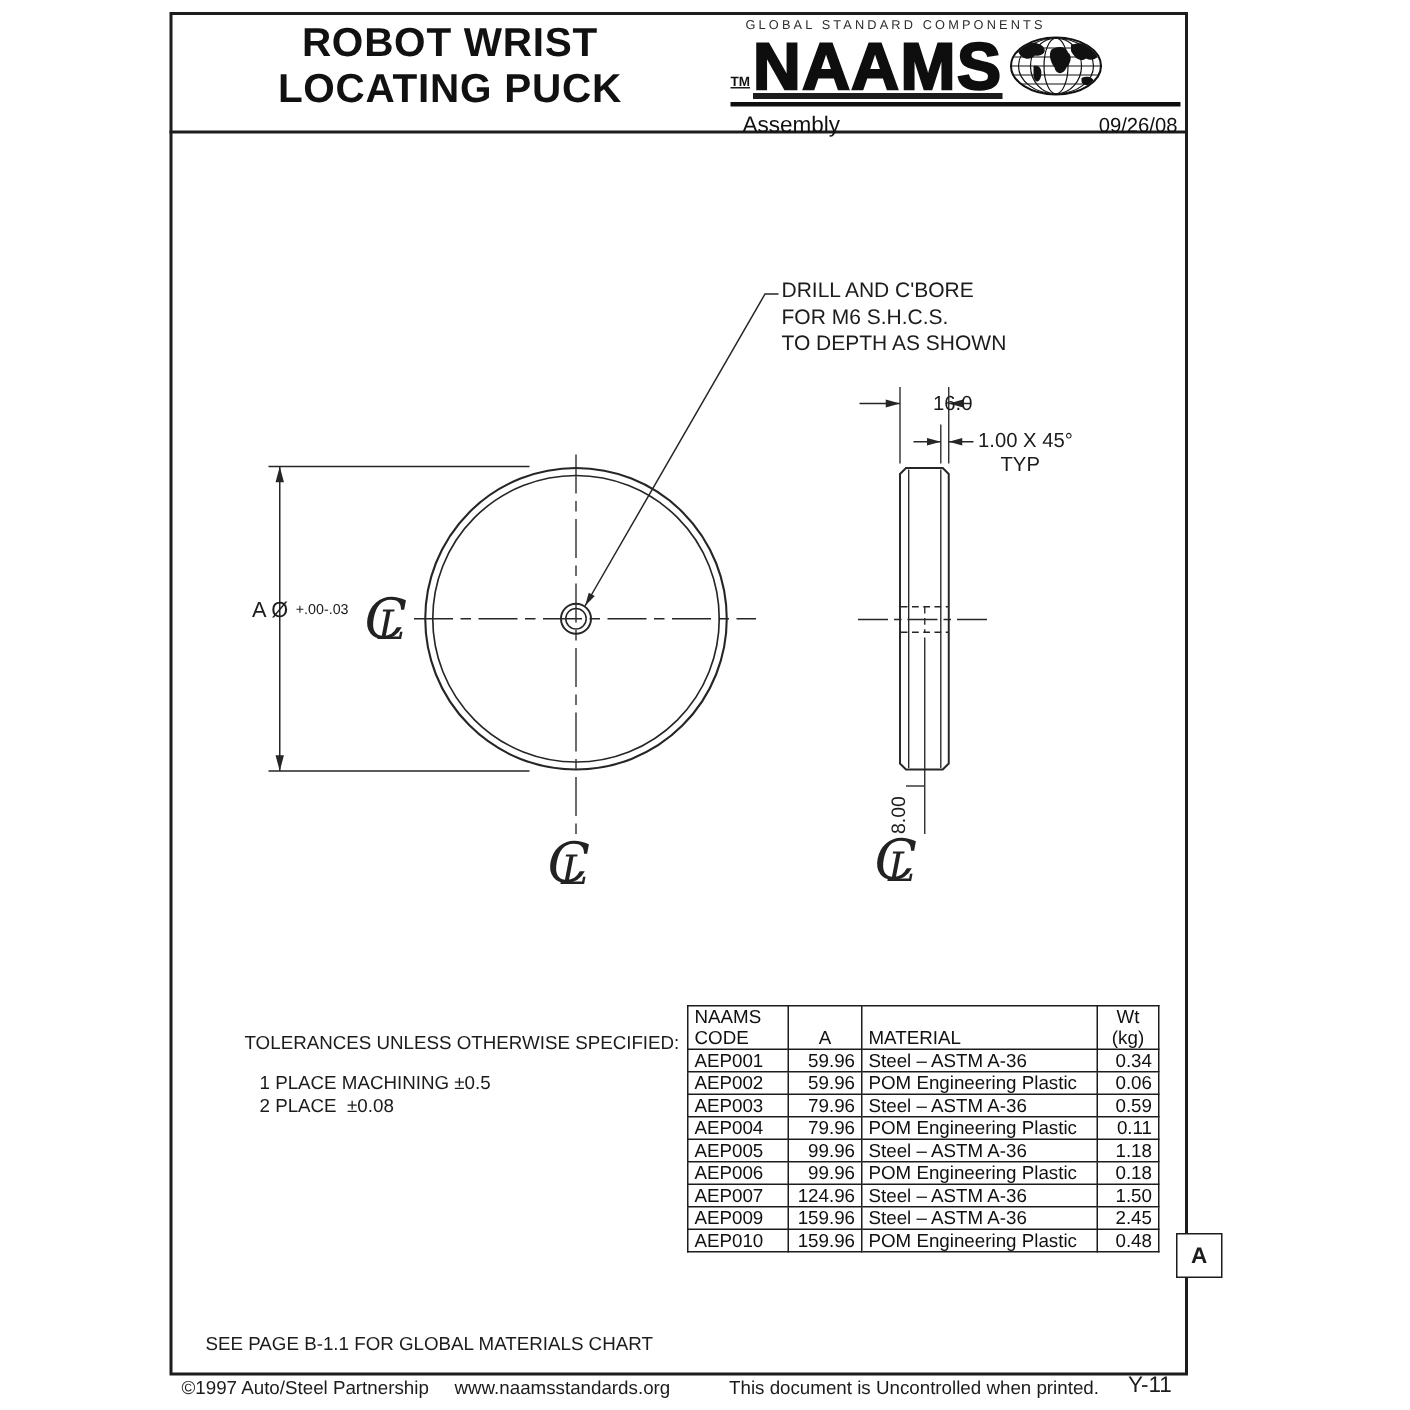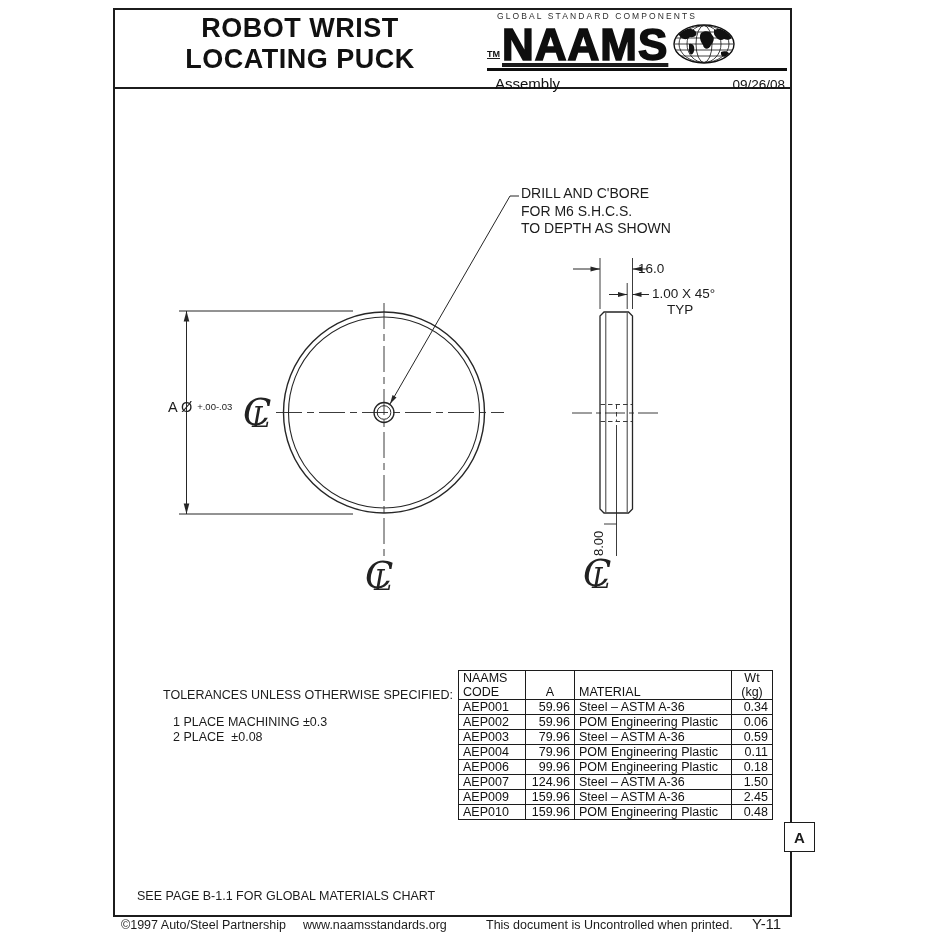--- a/index.html
+++ b/index.html
@@ -27,21 +27,21 @@
   .logo-sub{display:flex;justify-content:space-between;align-items:baseline;margin-top:4px;}
   .logo-category{font-size:15px;margin-left:8px;color:#111;}
   .logo-date{font-size:13.5px;margin-right:2px;color:#111;}
 
   
   .note{left:521px;top:185px;font-size:14px;line-height:17.5px;color:#1c1c1c;}
   .dim-a{left:168px;top:399px;display:flex;align-items:center;gap:5px;}
   .dim-a-main{font-size:14.5px;}
   .dim-a-tol{display:flex;flex-direction:row;font-size:9.5px;line-height:10px;}
   .dim-txt{font-size:13.5px;color:#1c1c1c;}
-  .dim-16{left:638px;top:261px;}
+  .dim-16{left:622px;top:261px;}
   .dim-ch{left:652px;top:286px;}
   .dim-typ{left:667px;top:302px;}
   .dim-800{left:591px;top:556px;transform:rotate(-90deg);transform-origin:0 0;font-size:13px;}
 
   
   .clsym{width:32px;height:42px;font-family:"DejaVu Serif", serif;font-style:italic;color:#222;}
   .clsym .c{position:absolute;left:0;top:0;font-size:37px;line-height:37px;}
   .clsym .l{position:absolute;left:9px;top:10px;font-size:27px;line-height:27px;}
   .cl-left{left:243px;top:394px;}
   .cl-bottom{left:365px;top:557px;}
@@ -204,21 +204,21 @@
   <span class="c">C</span>
   <span class="l">L</span>
 </div>
 <div class="abs clsym cl-side">
   <span class="c">C</span>
   <span class="l">L</span>
 </div>
 
 <div class="abs tol-block">
   <div class="tol-heading">TOLERANCES UNLESS OTHERWISE SPECIFIED:</div>
-  <div class="tol-line">1 PLACE MACHINING ±0.3</div>
+  <div class="tol-line">1 PLACE MACHINING ±0.5</div>
   <div class="tol-line">2 PLACE  ±0.08</div>
 </div>
 
 <table class="abs parts-table">
   <thead>
     <tr>
       <th class="th-code">
         <div>NAAMS</div>
         <div>CODE</div>
       </th>
@@ -249,20 +249,26 @@
         <td class="col-material">Steel – ASTM A-36</td>
         <td class="col-wt">0.59</td>
       </tr>
       <tr>
         <td class="col-code">AEP004</td>
         <td class="col-a">79.96</td>
         <td class="col-material">POM Engineering Plastic</td>
         <td class="col-wt">0.11</td>
       </tr>
       <tr>
+        <td class="col-code">AEP005</td>
+        <td class="col-a">99.96</td>
+        <td class="col-material">Steel – ASTM A-36</td>
+        <td class="col-wt">1.18</td>
+      </tr>
+      <tr>
         <td class="col-code">AEP006</td>
         <td class="col-a">99.96</td>
         <td class="col-material">POM Engineering Plastic</td>
         <td class="col-wt">0.18</td>
       </tr>
       <tr>
         <td class="col-code">AEP007</td>
         <td class="col-a">124.96</td>
         <td class="col-material">Steel – ASTM A-36</td>
         <td class="col-wt">1.50</td>

